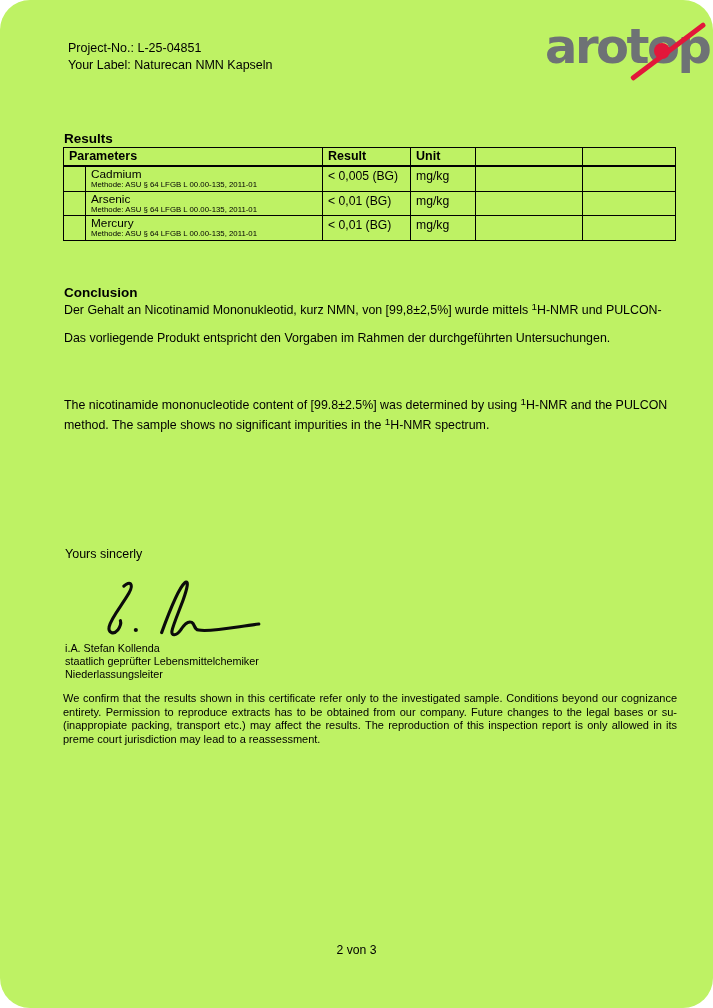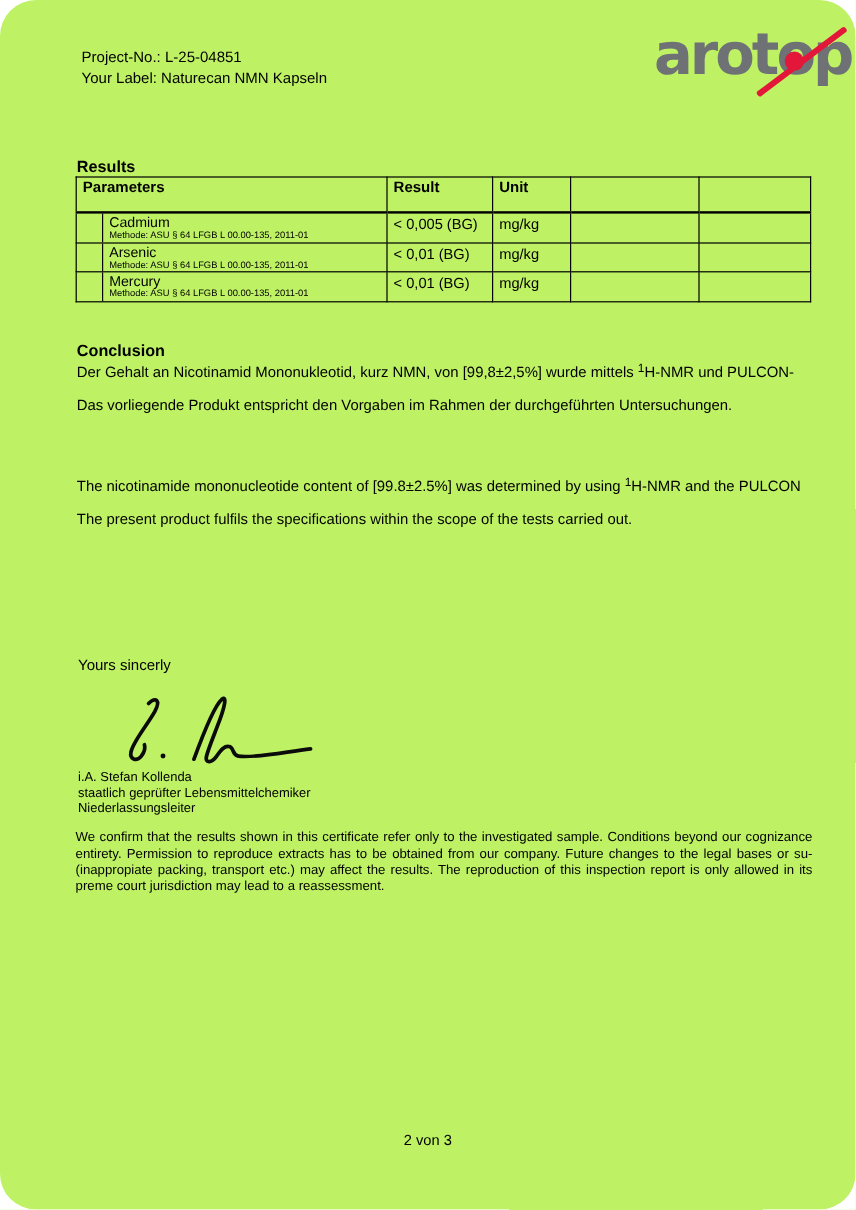--- a/index.html
+++ b/index.html
@@ -19,21 +19,21 @@
   .logo .dot { position:absolute; left:109px; top:27px; width:16px; height:16px;
                border-radius:50%; z-index:2; }
   .logo .slash { position:absolute; left:77px; top:33px; width:92px; height:4.5px;
                  transform:rotate(-37deg); z-index:3; border-radius:2px; }
   
   .results-heading { position:absolute; left:64px; top:131px; font-size:13.5px; font-weight:bold; }
   table.results { position:absolute; left:63px; top:147px; width:612px;
                   border-collapse:collapse; table-layout:fixed; }
   table.results th, table.results td { border:1px solid #000; vertical-align:top; }
   table.results th { border-bottom:2px solid #000; text-align:left; font-size:12.5px;
-                     font-weight:bold; padding:1px 5px 13px 5px; height:18px; }
+                     font-weight:bold; padding:1px 5px 2px 5px; height:18px; }
   table.results td { height:21px; padding:1px 5px 1px 5px; }
   td.pcell { position:relative; padding-left:27px !important; }
   td.pcell .subline { position:absolute; left:21px; top:0; bottom:0; width:1px; background:#000; }
   .pname { font-size:11.8px; line-height:13px; }
   .pmethod { font-size:7.8px; line-height:8.5px; letter-spacing:0; }
   .rescell, .unitcell { font-size:12.2px; line-height:14px; padding-top:2px !important; }
   
   .legend { position:absolute; left:63px; top:231px; width:620px; font-size:10.6px; line-height:13px; }
   
   .conclusion-heading { position:absolute; left:64px; top:285px; font-size:13.5px; font-weight:bold; }
@@ -126,21 +126,21 @@
 
   <div class="conclusion-heading">Conclusion</div>
 
   <div class="para-block" style="top:301px;">
     <div class="pline"><span>Der Gehalt an Nicotinamid Mononukleotid, kurz NMN, von [99,8±2,5%] wurde mittels </span><sup>1</sup><span>H-NMR und PULCON-</span></div>
     <div class="pline pgap">Das vorliegende Produkt entspricht den Vorgaben im Rahmen der durchgeführten Untersuchungen.</div>
   </div>
 
   <div class="para-block" style="top:396px;">
     <div class="pline"><span>The nicotinamide mononucleotide content of [99.8±2.5%] was determined by using </span><sup>1</sup><span>H-NMR and the PULCON</span></div>
-    <div class="pline pgap">The present product fulfils the specifications within the scope of the tests carried out.</div>
+    <div class="pline"><span>method. The sample shows no significant impurities in the </span><sup>1</sup><span>H-NMR spectrum.</span></div>
   </div>
 
   <div class="closing">Yours sincerly</div>
 
   <svg class="signature" viewBox="0 0 200 80" fill="none" xmlns="http://www.w3.org/2000/svg">
     <path d="M30,10 C37,3 42,7 36,18 C28,32 15,47 13,57 C11.5,64 18,67 23,61 C26,57 27,53 26,50" stroke="#0b0b0b" stroke-width="3.6" stroke-linecap="round" stroke-linejoin="round"></path>
     <circle cx="44" cy="61" r="2.4" fill="#0b0b0b"></circle>
     <path d="M74,64 C82,42 94,12 101,6 C106,2 104,12 99,26 C93,42 87,56 86,62 C85,68 91,68 96,61 C100,55 104,50 109,52 C113,54 111,60 117,61 C132,63.5 162,57 187,54" stroke="#0b0b0b" stroke-width="3.6" stroke-linecap="round" stroke-linejoin="round"></path>
   </svg>
 

